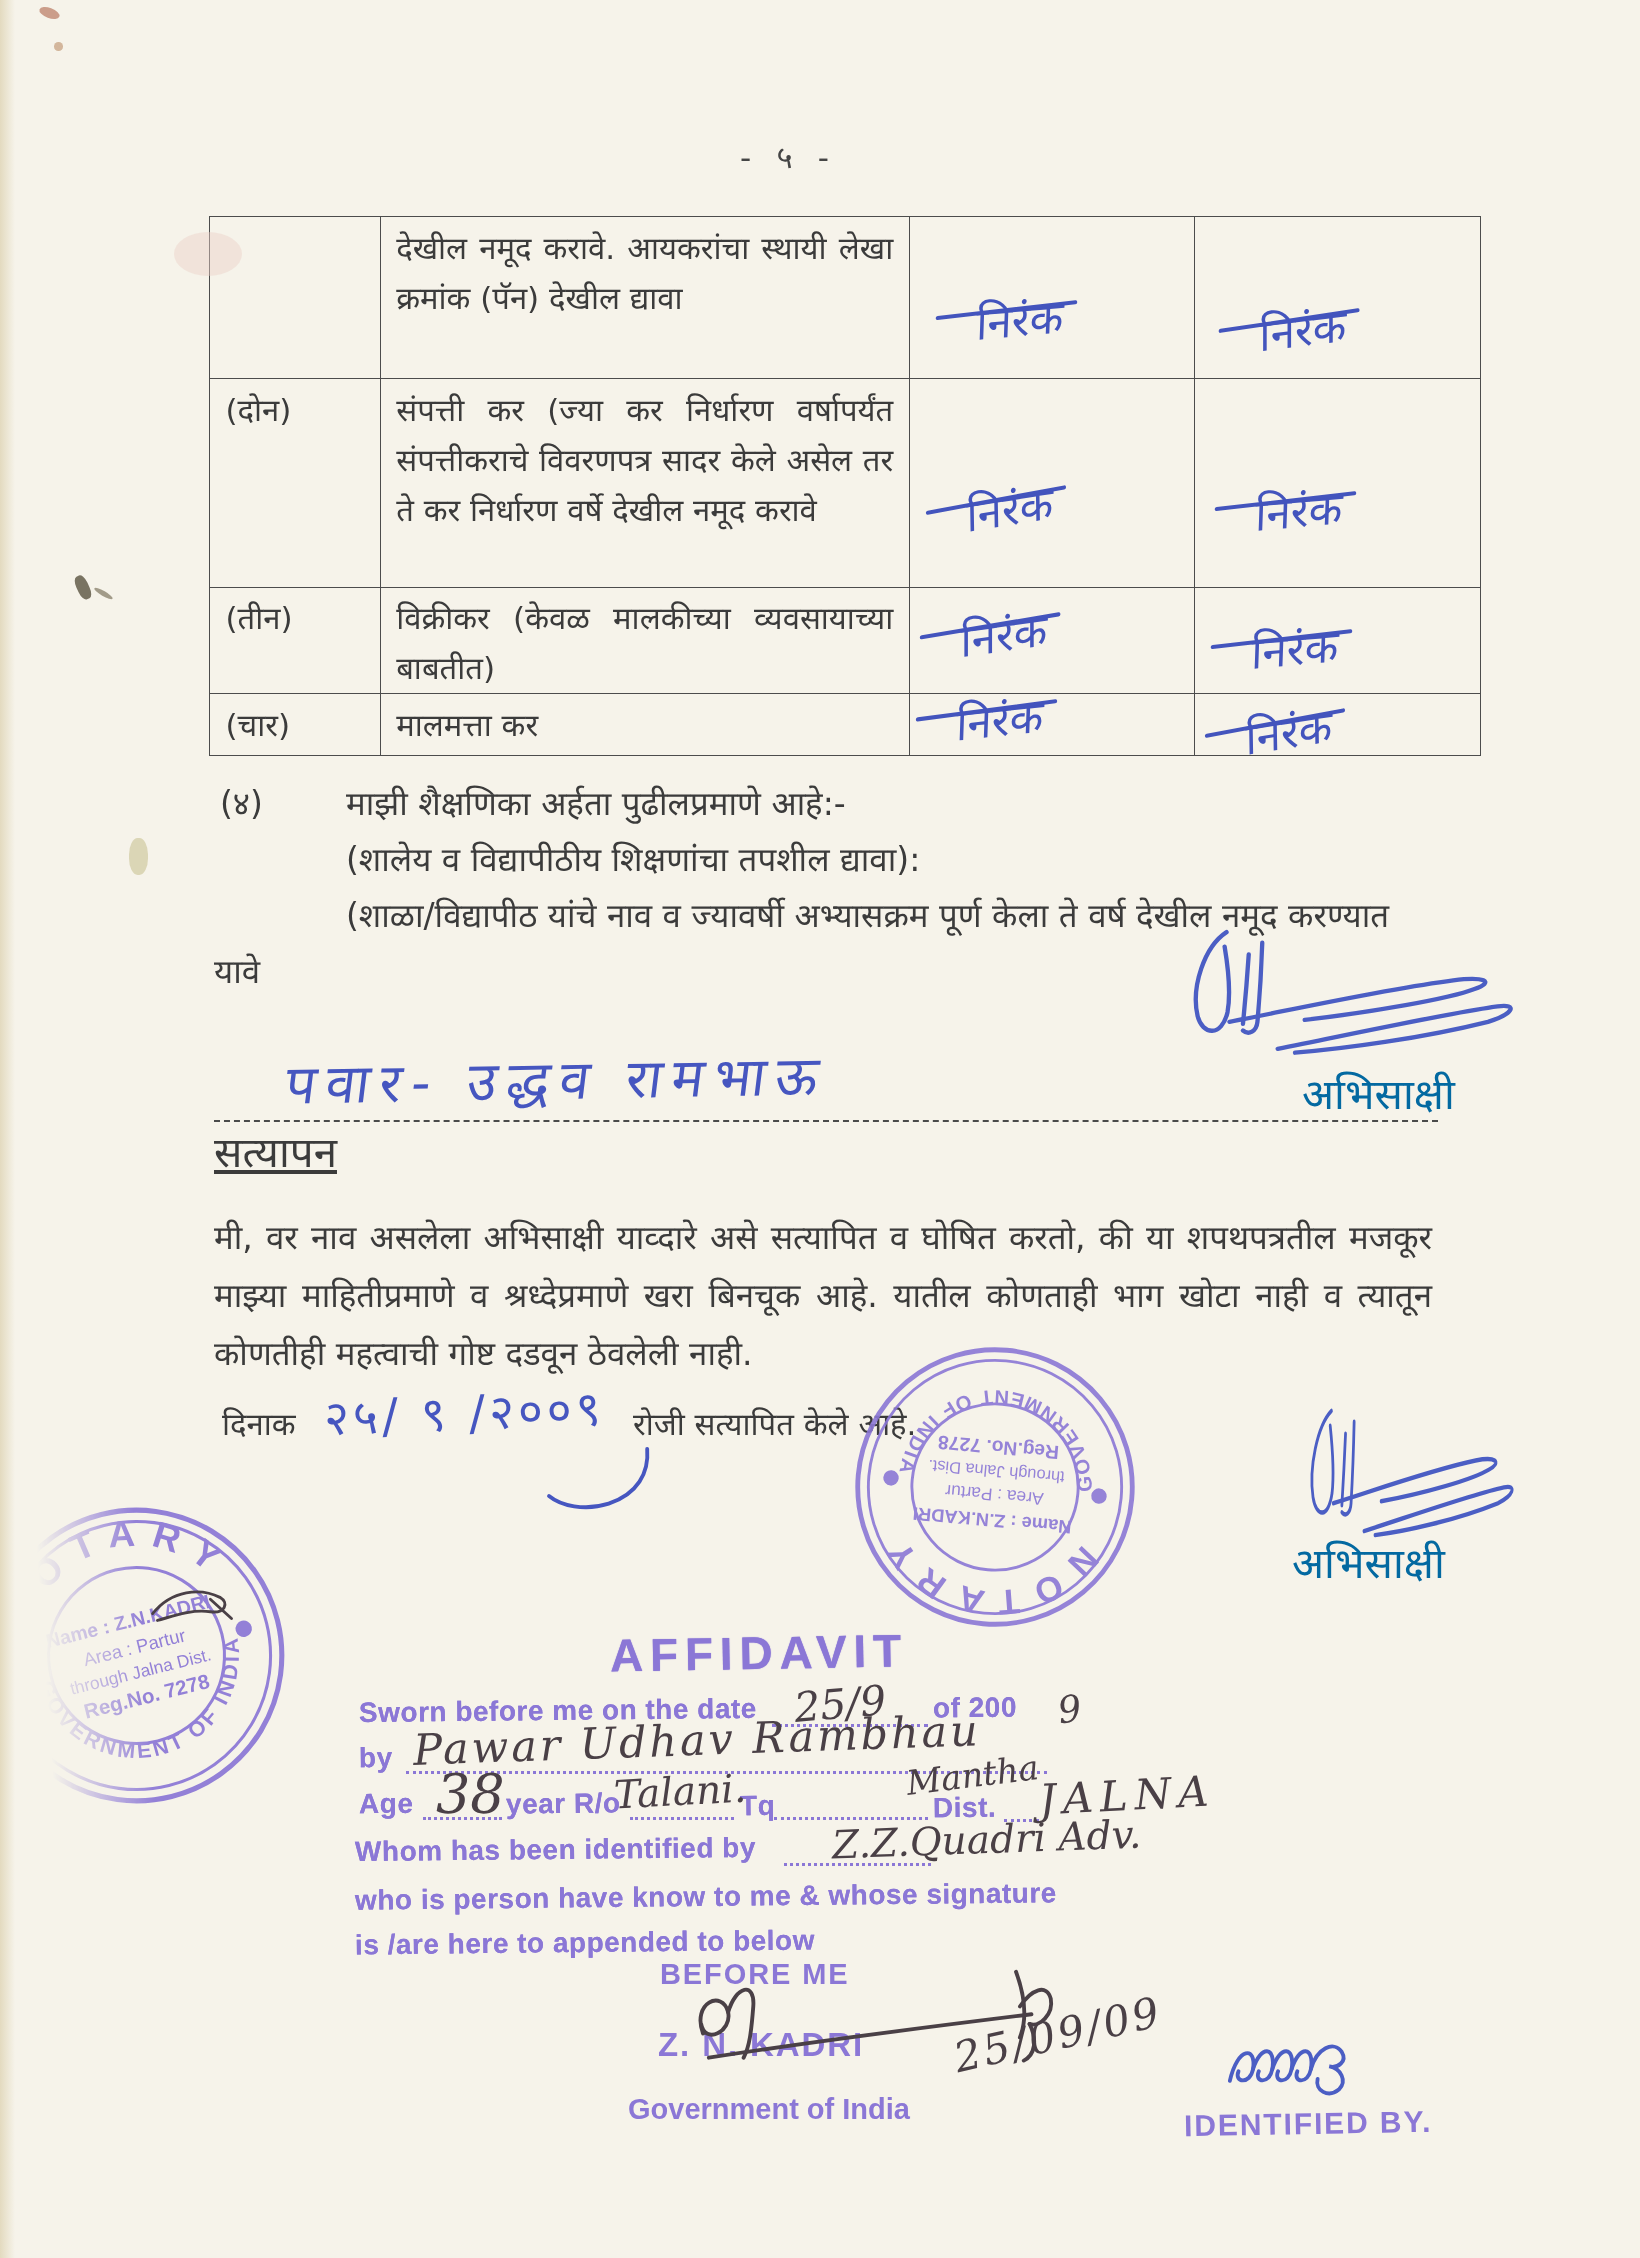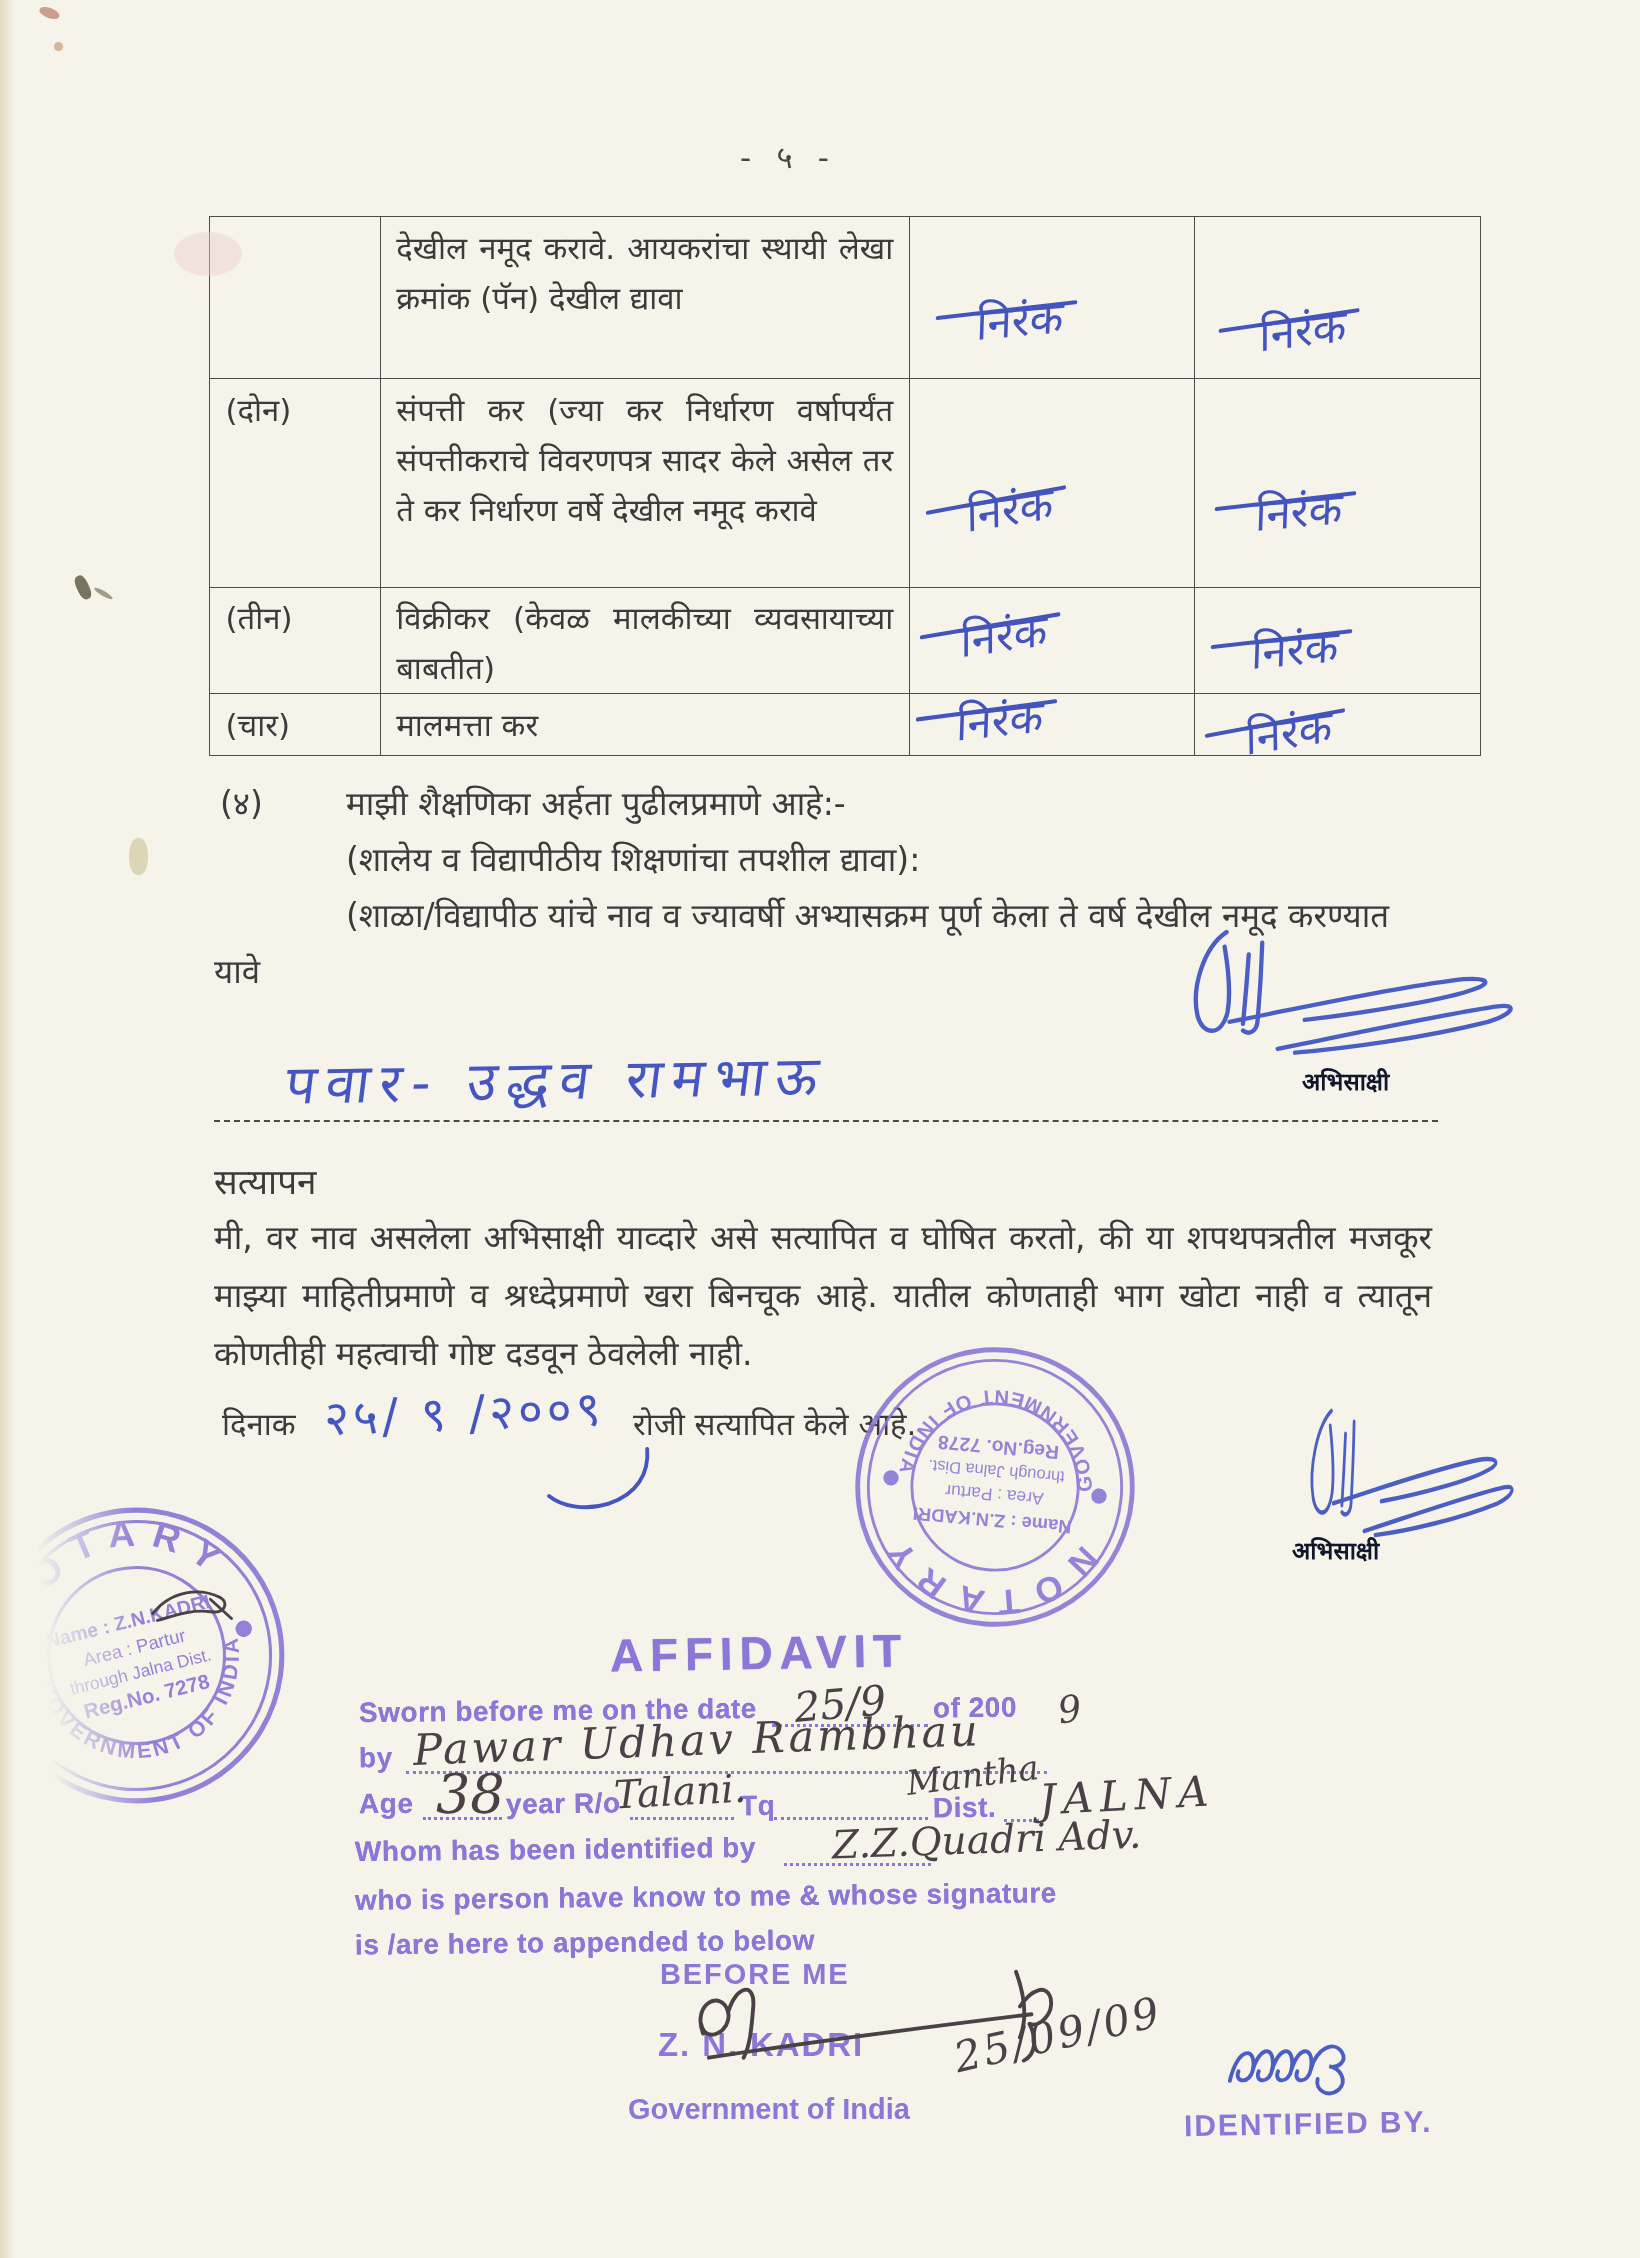--- a/index.html
+++ b/index.html
@@ -28,26 +28,26 @@
   .p-r2c3{left:56px; top:106px; transform:rotate(-9deg) skewX(-8deg);} .p-r2c4{left:60px; top:108px;}
   .p-r3c3{left:50px; top:23px; transform:rotate(-8deg) skewX(-8deg);} .p-r3c4{left:56px; top:37px;}
   .p-r4c3{left:46px; top:1.9px; transform:rotate(-6deg) skewX(-8deg);} .p-r4c4{left:50px; top:13.5px; transform:rotate(-9deg) skewX(-8deg);}
   
   .s4{font-size:33px; white-space:nowrap;}
   .s4m{left:220px; top:780px;}
   .s4l1{left:346px; top:780px;} .s4l2{left:346px; top:836px;} .s4l3{left:346px; top:892px;}
   .s4l4{left:214px; top:948px;}
   
   .wsig1{left:1125px; top:908px;}
-  .wlabel{font-size:24px; color:#0f172a;font-weight:bold;}
+  .wlabel{font-size:42px; color:#0369a1;}
   .wl1{left:1302px; top:1064px;} .wl2{left:1292px; top:1533px;}
   .dash{left:214px; top:1120px; width:1224px; border-top:2.9px dashed #4a4a4a; height:0;}
   .hwname{left:286px; top:1041px; font-size:54px; color:#4656c0; letter-spacing:9.7px;
     transform:rotate(-1deg) skewX(-8deg); white-space:nowrap; font-weight:500;}
-  .verhead{left:214px; top:1157px; font-size:35px;}
+  .verhead{left:214px; top:1122px; font-size:42px;text-decoration:underline;}
   .verpara{left:214px; top:1209px; width:1218px; font-size:33px; line-height:58px; text-align:justify;}
   .dateline{font-size:31px; white-space:nowrap;}
   .dl1{left:222px; top:1402px;} .dl2{left:633px; top:1402px;}
   .hwdate{left:324px; top:1379px; font-size:48px; color:#4656c0; letter-spacing:3.9px;
     transform:rotate(-2deg); white-space:nowrap; font-weight:500;}
   
   .stampA{left:850px; top:1342px; transform:rotate(185deg); opacity:.9;}
   .stampB{left:-17.4px; top:1502px; transform:rotate(-14deg); opacity:.92;
     -webkit-mask-image:linear-gradient(100deg,rgba(0,0,0,0) 24%,rgba(0,0,0,1) 52%);
     mask-image:linear-gradient(100deg,rgba(0,0,0,0) 24%,rgba(0,0,0,1) 52%);}

